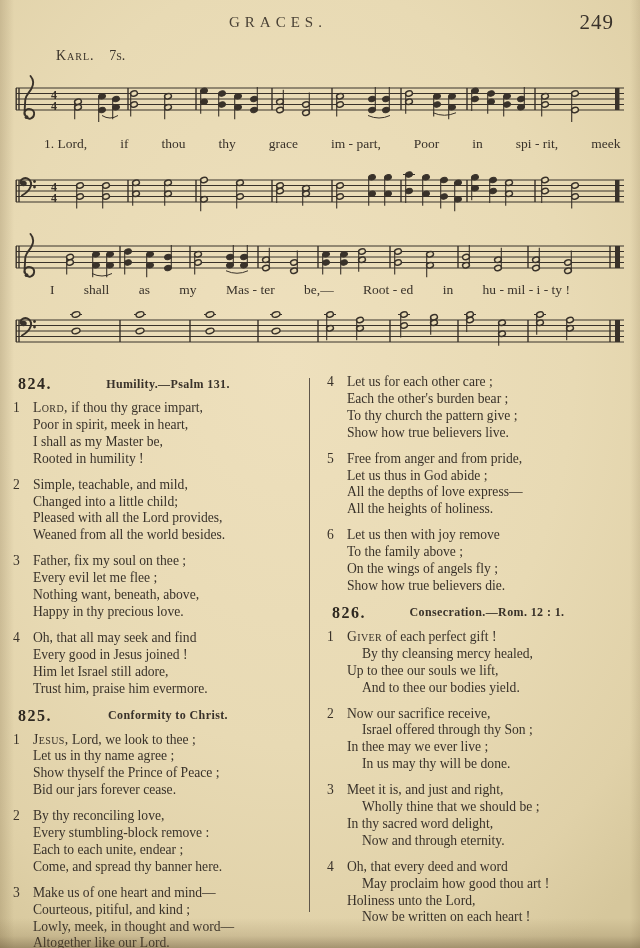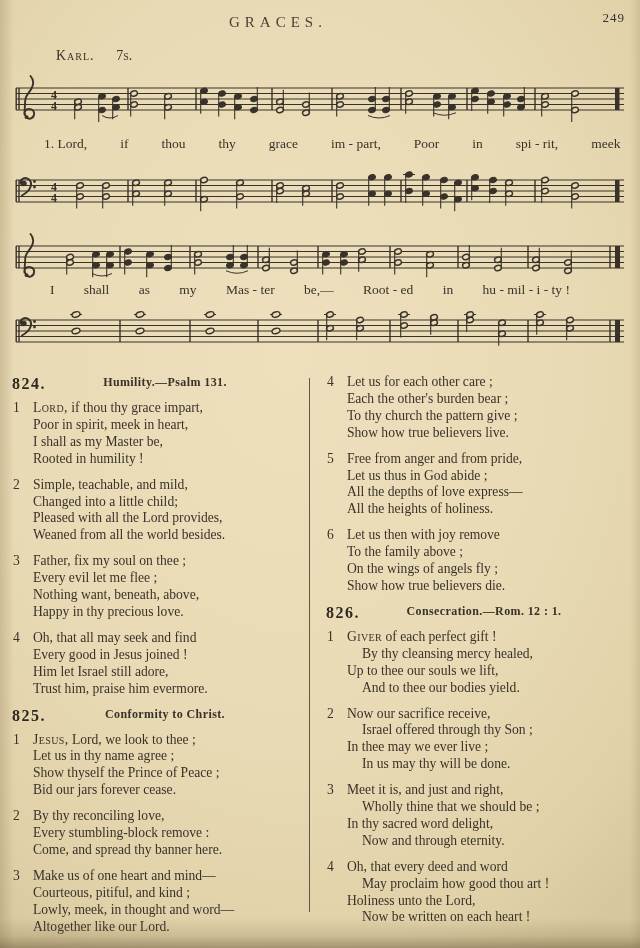--- a/index.html
+++ b/index.html
@@ -13,38 +13,38 @@
   
   .edge-bottom{position:absolute;left:0;right:0;bottom:0;height:30px;
     background:linear-gradient(to bottom, rgba(120,100,60,0) 0%, rgba(110,90,55,.18) 60%, rgba(90,72,42,.45) 100%);}
   .edge-left{position:absolute;left:0;top:0;bottom:0;width:14px;
     background:linear-gradient(to right, rgba(110,90,55,.22), rgba(110,90,55,0));}
   .edge-right{position:absolute;right:0;top:0;bottom:0;width:10px;
     background:linear-gradient(to left, rgba(110,90,55,.15), rgba(110,90,55,0));}
 
   .running-head{position:absolute;top:14px;left:0;width:556px;text-align:center;
     font-size:15px;letter-spacing:5px;color:#4a4236;}
-  .page-number{position:absolute;top:10px;right:15px;font-size:13px;letter-spacing:1px;color:#39322a;}
+  .page-number{position:absolute;top:10px;right:26px;font-size:21px;letter-spacing:1px;color:#39322a;}
 
   .tune-title{position:absolute;top:48px;left:56px;font-size:14px;color:#39322a;}
   .tune-title .name{font-variant:small-caps;letter-spacing:1px;}
-  .tune-title .meter{margin-left:18px;font-variant:small-caps;}
+  .tune-title .meter{margin-left:11px;font-variant:small-caps;}
 
   .staff-wrap{position:absolute;left:14px;width:612px;height:64px;}
   .lyric-row{position:absolute;height:18px;display:flex;justify-content:space-between;
     font-size:13.5px;color:#39322a;white-space:nowrap;}
   .lyric-row span{display:inline-block;}
 
   .text-area{position:absolute;left:12px;top:372px;width:616px;}
   .col{position:absolute;top:0;}
   .col-left{left:0;width:290px;}
   .col-right{left:314px;width:300px;padding-top:2px;}
   .col-divider{position:absolute;left:297px;top:6px;height:534px;width:1px;background:#5f564a;}
 
-  .hymn-head{display:flex;align-items:flex-start;margin:3px 0 7px 0;}
+  .hymn-head{display:flex;align-items:center;margin:3px 0 7px 6px;}
   .hnum{font-weight:bold;font-size:16px;letter-spacing:1.5px;color:#2f2921;}
   .htitle{flex:1;text-align:center;font-weight:bold;font-size:12px;letter-spacing:.4px;
     color:#39322a;padding-right:18px;}
   .verse{position:relative;padding-left:21px;margin:0 0 9px 0;font-size:13.6px;
     line-height:16.9px;color:#39322a;}
   .vnum{position:absolute;left:1px;top:0;}
   .vline{white-space:nowrap;}
   .vline.ind{padding-left:15px;}
   .sc{font-variant:small-caps;letter-spacing:.4px;}
 </style>
@@ -457,20 +457,21 @@
         <span class="vnum">1</span>
         <div class="vline"><span class="sc">Jesus,</span> Lord, we look to thee ;</div>
         <div class="vline">Let us in thy name agree ;</div>
         <div class="vline">Show thyself the Prince of Peace ;</div>
         <div class="vline">Bid our jars forever cease.</div>
       </div>
       <div class="verse">
         <span class="vnum">2</span>
         <div class="vline">By thy reconciling love,</div>
         <div class="vline">Every stumbling-block remove :</div>
+        <div class="vline">Each to each unite, endear ;</div>
         <div class="vline">Come, and spread thy banner here.</div>
       </div>
       <div class="verse">
         <span class="vnum">3</span>
         <div class="vline">Make us of one heart and mind—</div>
         <div class="vline">Courteous, pitiful, and kind ;</div>
         <div class="vline">Lowly, meek, in thought and word—</div>
         <div class="vline">Altogether like our Lord.</div>
       </div>
     </div>

